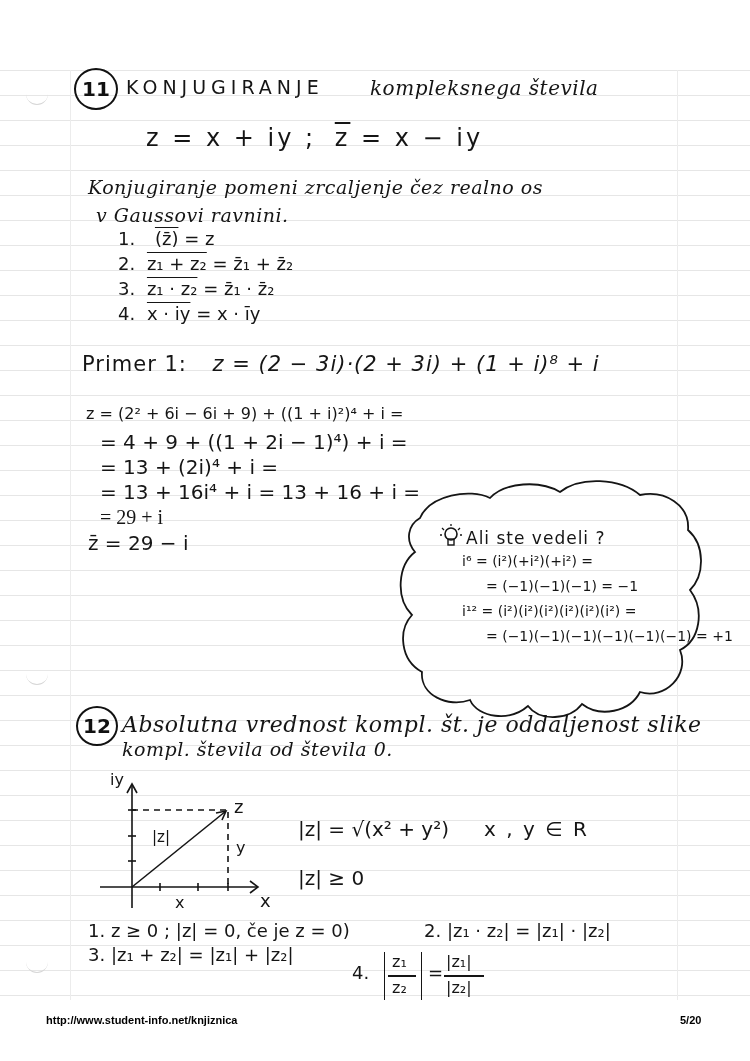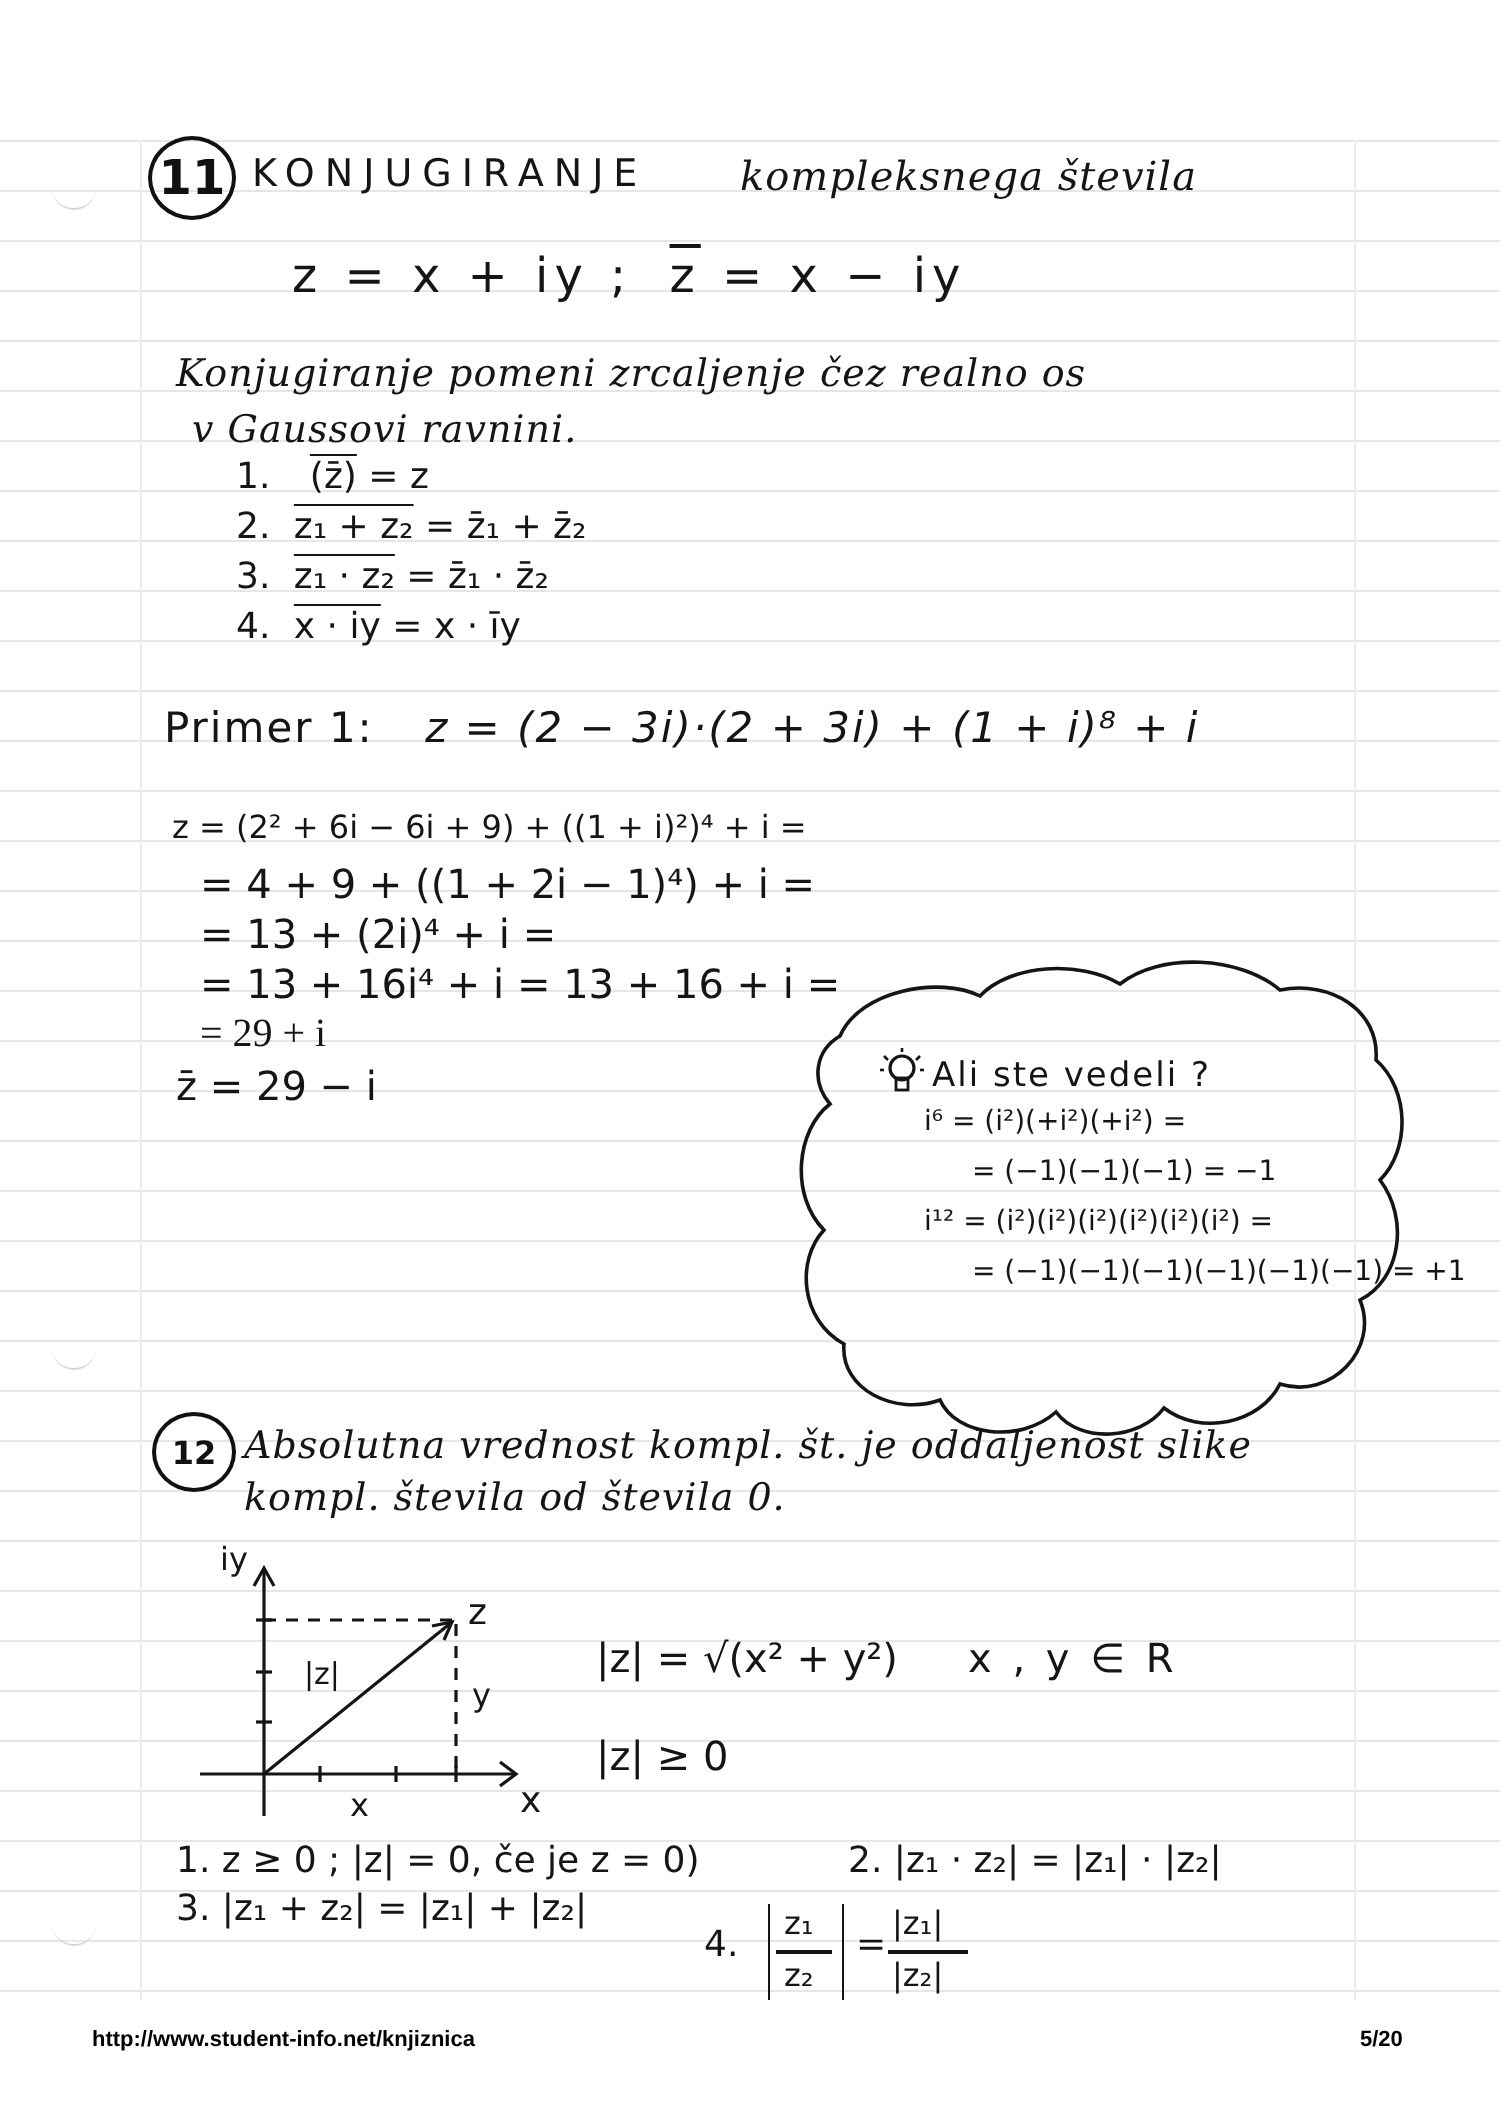--- a/index.html
+++ b/index.html
@@ -44,21 +44,21 @@
 <body>
 
 <div class="ruled"></div>
 <div class="ruled-mask"></div>
 <div class="margin-left"></div>
 <div class="margin-right"></div>
 <div class="punch" style="left:26px; top:92px;"></div>
 <div class="punch" style="left:26px; top:672px;"></div>
 <div class="punch" style="left:26px; top:960px;"></div>
 
-<div class="circle-num" style="left:74px; top:68px; width:40px; height:38px; font-size:24px;">
+<div class="circle-num" style="left:74px; top:68px; width:40px; height:38px; font-size:20px;">
   <span>11</span>
 </div>
 <div class="hw" style="left:126px; top:76px; font-size:19px; letter-spacing:5px;">KONJUGIRANJE</div>
 <div class="hw script" style="left:370px; top:76px; font-size:20px;">kompleksnega števila</div>
 
 <div class="hw" style="left:146px; top:124px; font-size:24px; letter-spacing:3px;">
   <span>z = x + iy ;</span>
   <span class="ov" style="margin-left:8px;">z</span>
   <span>= x − iy</span>
 </div>
@@ -120,24 +120,24 @@
     <line x1="0" y1="12" x2="2" y2="12" stroke="#151515" stroke-width="1.3"></line>
     <line x1="20" y1="12" x2="22" y2="12" stroke="#151515" stroke-width="1.3"></line>
   </svg>
   <div class="hw" style="left:466px; top:528px; font-size:17px; letter-spacing:1px;">Ali ste vedeli ?</div>
   <div class="hw" style="left:462px; top:553px; font-size:14px;">i⁶ = (i²)(+i²)(+i²) =</div>
   <div class="hw" style="left:486px; top:578px; font-size:14px;">= (−1)(−1)(−1) = −1</div>
   <div class="hw" style="left:462px; top:603px; font-size:14px;">i¹² = (i²)(i²)(i²)(i²)(i²)(i²) =</div>
   <div class="hw" style="left:486px; top:628px; font-size:14px;">= (−1)(−1)(−1)(−1)(−1)(−1) = +1</div>
 </div>
 
-<div class="circle-num" style="left:76px; top:706px; width:38px; height:36px; font-size:16px;">
+<div class="circle-num" style="left:76px; top:706px; width:38px; height:36px; font-size:20px;">
   <span>12</span>
 </div>
-<div class="hw script" style="left:122px; top:712px; font-size:19px;">Absolutna vrednost kompl. št. je oddaljenost slike</div>
+<div class="hw script" style="left:122px; top:712px; font-size:22px;">Absolutna vrednost kompl. št. je oddaljenost slike</div>
 <div class="hw script" style="left:122px; top:738px; font-size:19px;">kompl. števila od števila 0.</div>
 
 <svg class="overlay" width="750" height="1061">
   <g stroke="#151515" stroke-width="1.6" fill="none">
 
     <line x1="132" y1="908" x2="132" y2="784"></line>
     <polyline points="127,793 132,784 137,793"></polyline>
 
     <line x1="100" y1="887" x2="258" y2="887"></line>
     <polyline points="250,881 258,887 250,893"></polyline>

